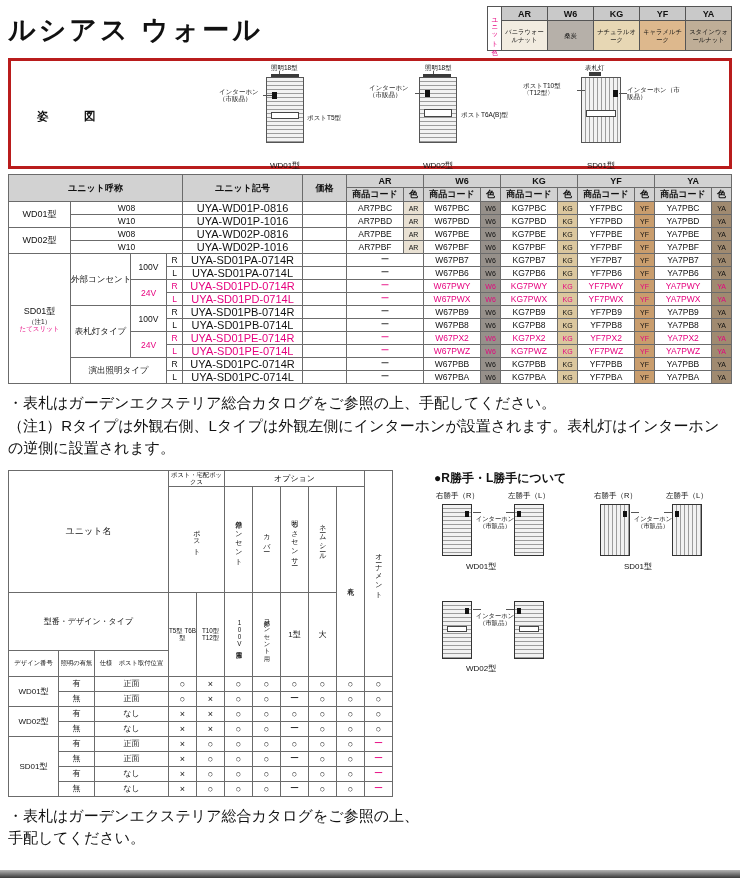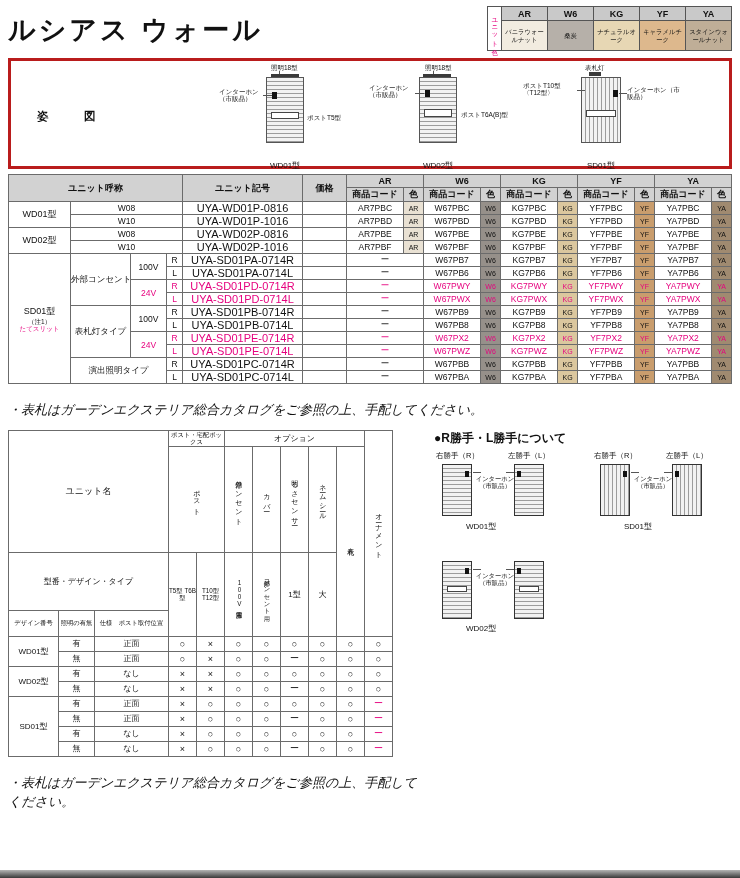--- a/index.html
+++ b/index.html
@@ -41,21 +41,21 @@
   .mt th,.mt td { border:1px solid #6b6b6b; text-align:center; padding:0; height:13px; font-size:8.5px; white-space:nowrap; overflow:hidden; }
   .mt thead th { background:#d2d2d2; font-size:9px; height:13px; }
   .mt td.code { font-size:11px; }
   .mt td.grp { font-size:9px; }
   .mt td.sw { font-size:7px; }
   .mt .tiny { font-size:6.5px; line-height:1.1; }
   .sw-ar{background:#e9e1d3} .sw-w6{background:#96908a} .sw-kg{background:#dbc79e} .sw-yf{background:#c99d6d} .sw-ya{background:#a08a70}
   tr.mag td { color:#e6007e; }
   .mag { color:#e6007e; }
 
-  .notes { font-size:13px; line-height:1.5; margin-top:16px;font-style:italic; }
+  .notes { font-size:15px; line-height:1.5; margin-top:8px; }
 
   
   .cols { display:flex; gap:12px; margin-top:10px; }
   .colL { width:414px; }
   .colR { flex:1; position:relative; }
 
   
   table.ct { border-collapse:collapse; table-layout:fixed; }
   .ct th,.ct td { border:1px solid #6b6b6b; text-align:center; vertical-align:middle; padding:0; font-size:8px; background:#fff; font-weight:normal; }
   .ct .v { writing-mode:vertical-rl; text-orientation:upright; margin:0 auto; line-height:1.1; display:inline-block; font-size:7px; letter-spacing:1px; }
@@ -402,20 +402,21 @@
         <td>YF7PBA</td>
           <td class="sw sw-yf">YF</td>
         <td>YA7PBA</td>
           <td class="sw sw-ya">YA</td>
       </tr>
     </tbody>
   </table>
 
   <div class="notes">
     <div>・表札はガーデンエクステリア総合カタログをご参照の上、手配してください。</div>
+    <div>（注1）Rタイプは外観右側、Lタイプは外観左側にインターホンが設置されます。表札灯はインターホンの逆側に設置されます。</div>
   </div>
 
   <div class="cols">
 
     <div class="colL">
       <table class="ct">
         <colgroup>
           <col style="width:50px">
             <col style="width:36px">
             <col style="width:74px">

